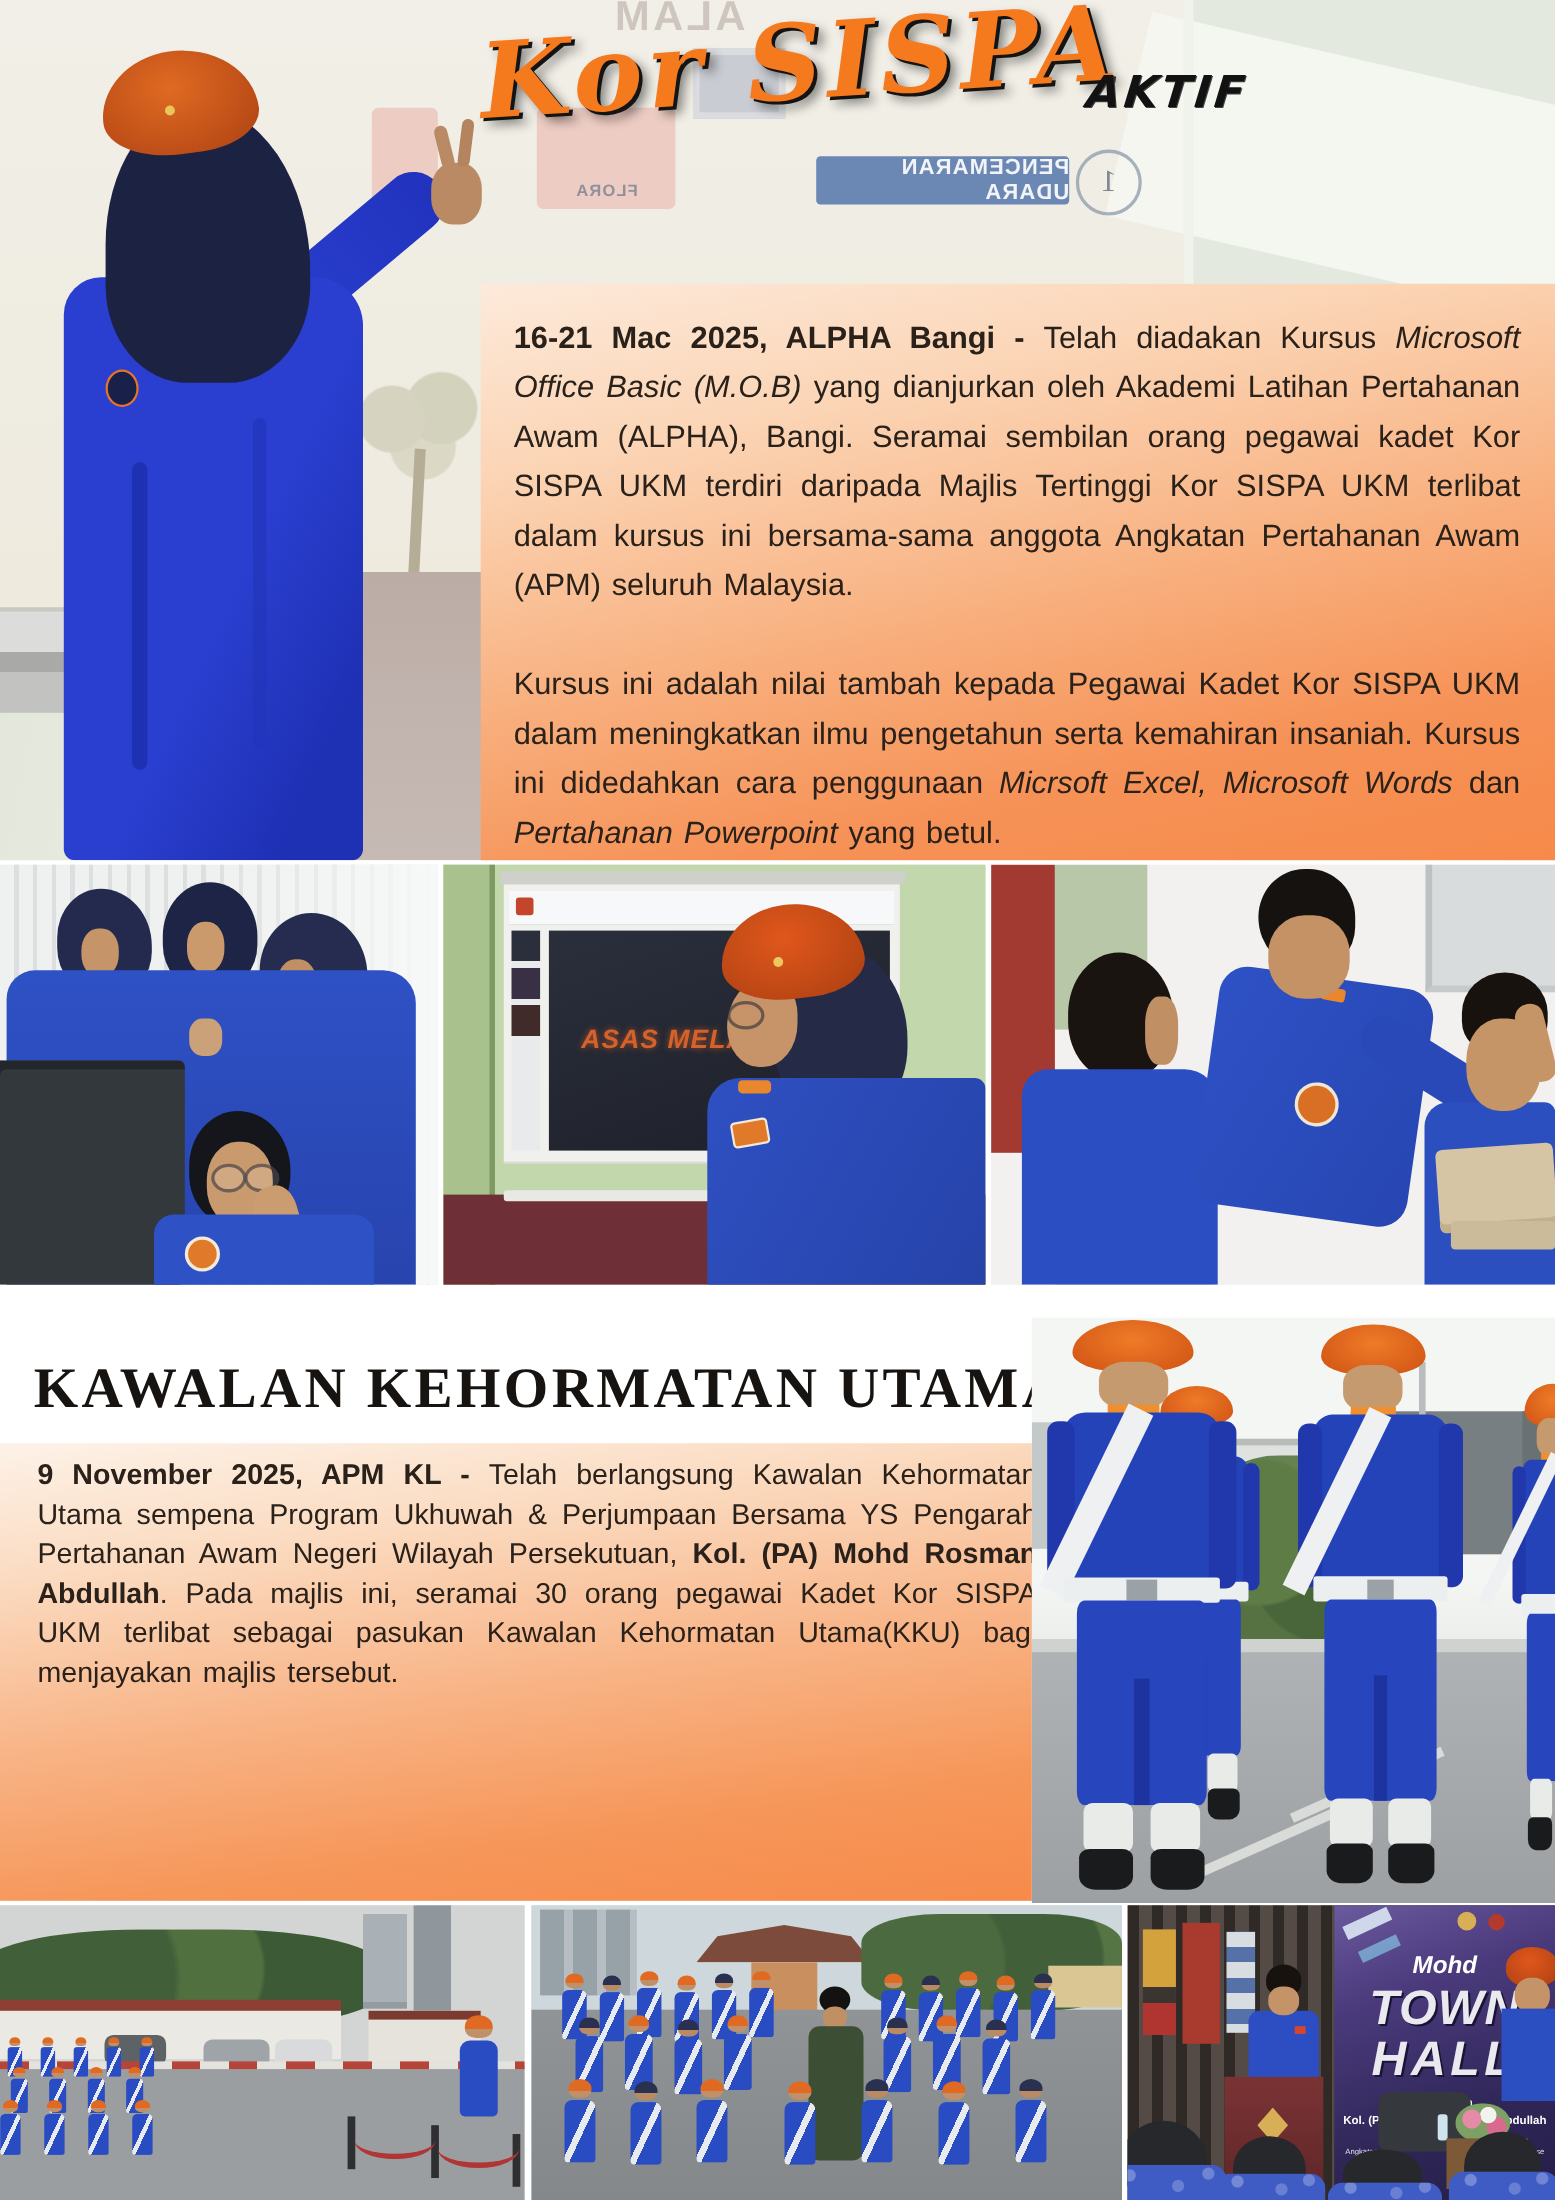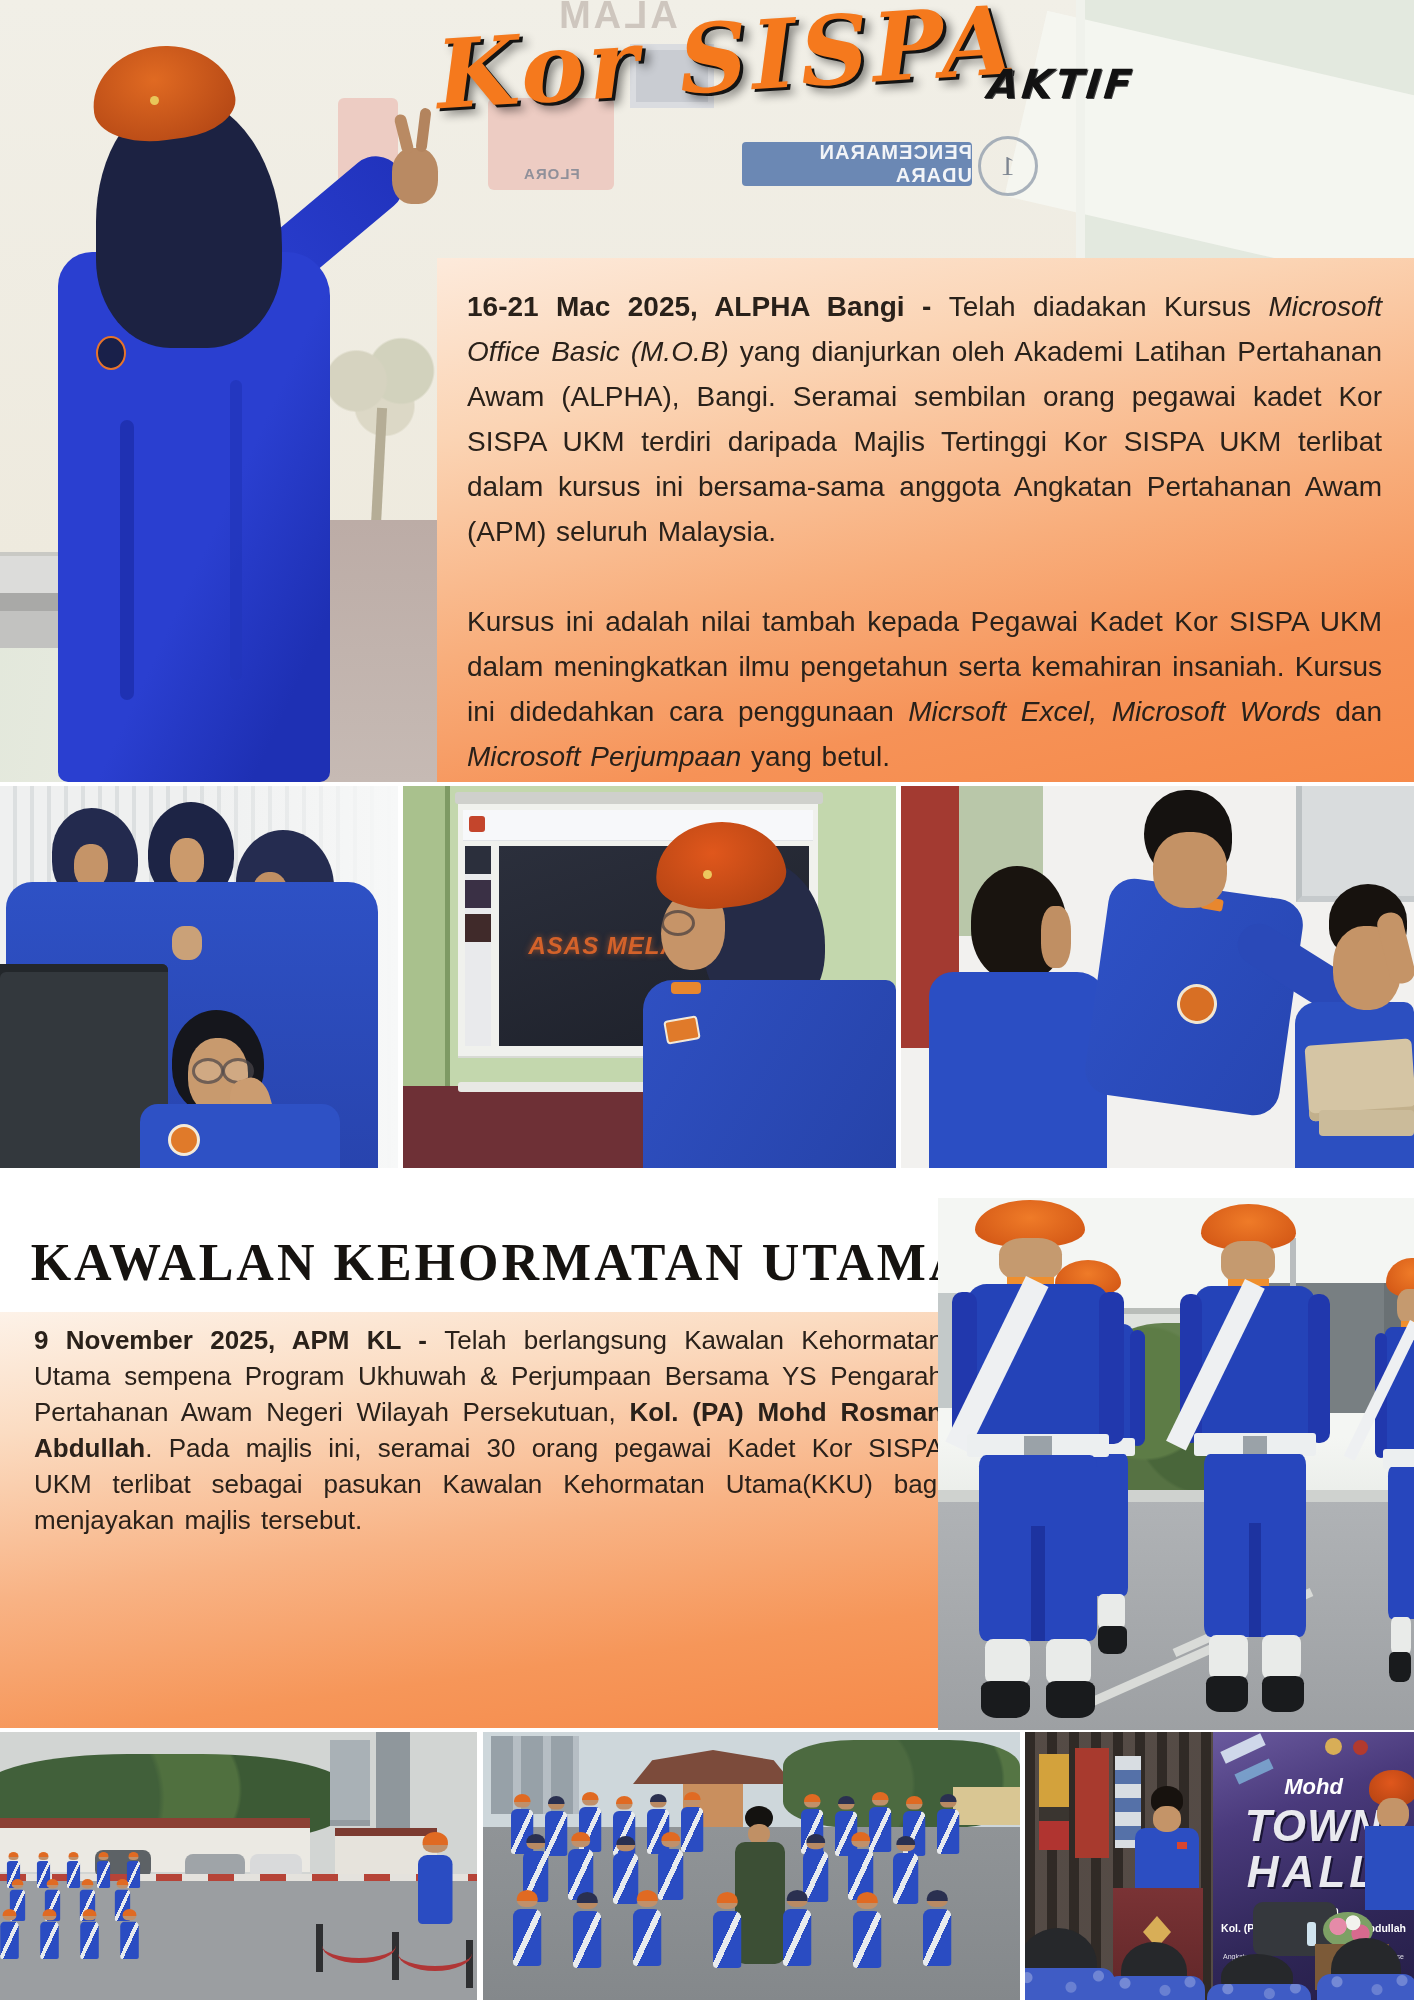--- a/index.html
+++ b/index.html
@@ -322,21 +322,21 @@
     <div class="ab p-hijab"></div>
     <div class="ab p-beret"></div>
     <div class="ab p-badge"></div>
   </div>
 
   <div class="ab script-title">Kor SISPA</div>
   <div class="ab title-suffix">AKTIF</div>
 
   <div class="ab panel1">
     <p><span class="lead">16-21 Mac 2025, ALPHA Bangi - </span><span>Telah diadakan Kursus </span><span class="em">Microsoft Office Basic (M.O.B)</span><span> yang dianjurkan oleh Akademi Latihan Pertahanan Awam (ALPHA), Bangi. Seramai sembilan orang pegawai kadet Kor SISPA UKM terdiri daripada Majlis Tertinggi Kor SISPA UKM terlibat dalam kursus ini bersama-sama anggota Angkatan Pertahanan Awam (APM) seluruh Malaysia.</span></p>
-    <p><span>Kursus ini adalah nilai tambah kepada Pegawai Kadet Kor SISPA UKM dalam meningkatkan ilmu pengetahun serta kemahiran insaniah. Kursus ini didedahkan cara penggunaan </span><span class="em">Micrsoft Excel, Microsoft Words</span><span> dan </span><span class="em">Microsoft Perjumpaan</span><span> yang betul.</span></p>
+    <p><span>Kursus ini adalah nilai tambah kepada Pegawai Kadet Kor SISPA UKM dalam meningkatkan ilmu pengetahun serta kemahiran insaniah. Kursus ini didedahkan cara penggunaan </span><span class="em">Micrsoft Excel, Microsoft Words</span><span> dan </span><span class="em">Pertahanan Powerpoint</span><span> yang betul.</span></p>
   </div>
 
   <div class="ab ph phA">
     <div class="ab a-glow"></div>
     <div class="ab a-h1"></div>
     <div class="ab a-f1"></div>
     <div class="ab a-h2"></div>
     <div class="ab a-f2"></div>
     <div class="ab a-h3"></div>
     <div class="ab a-f3"></div>

